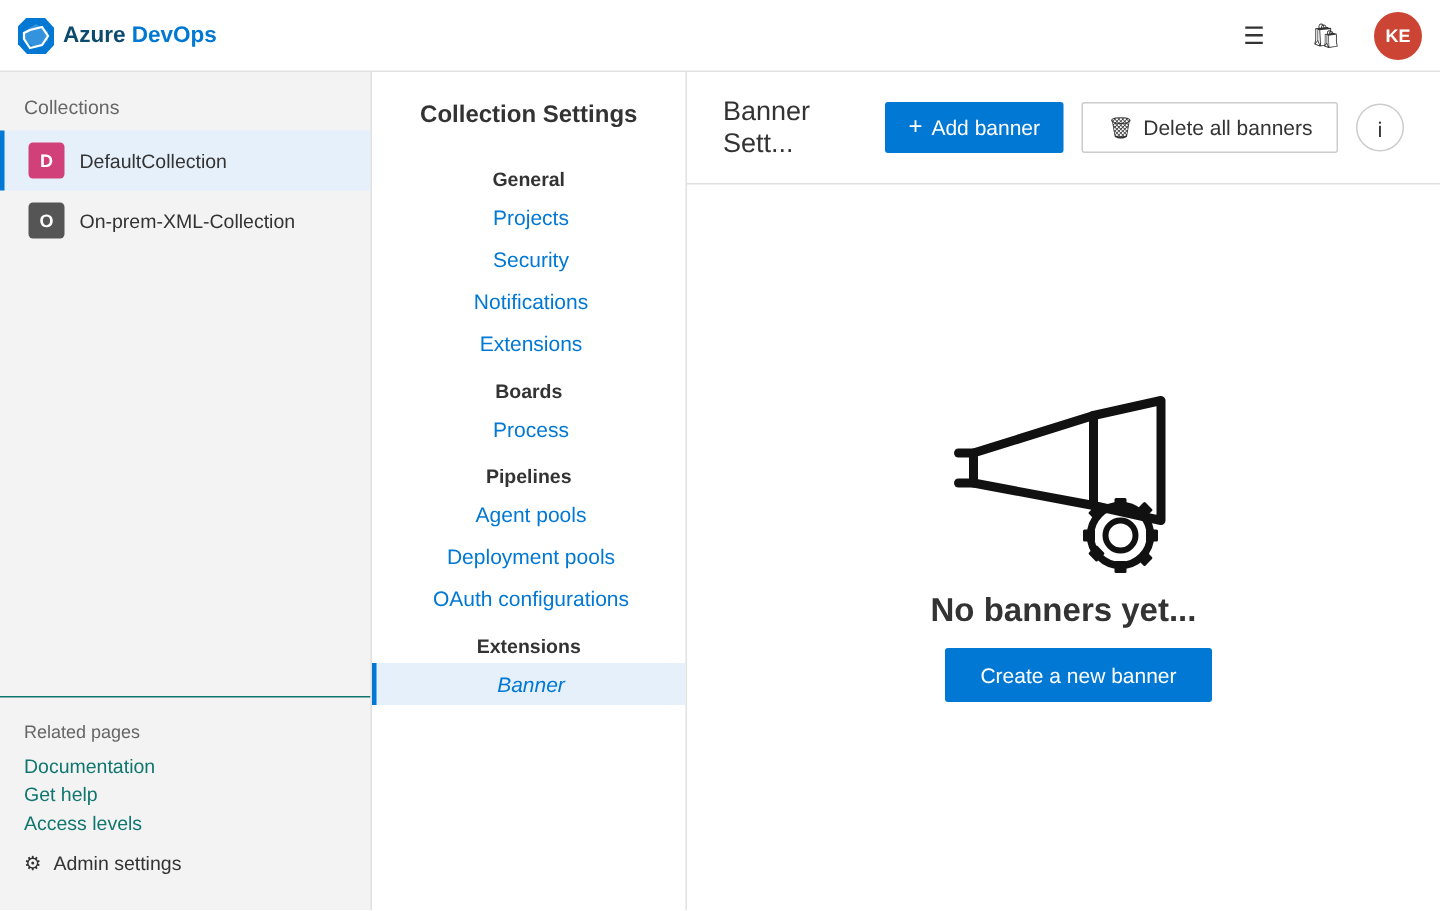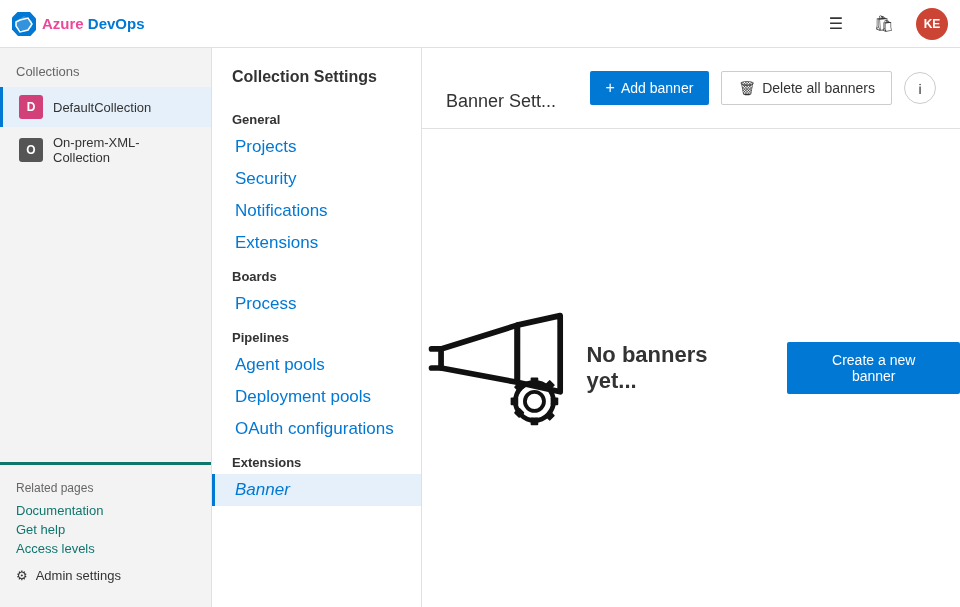--- a/index.html
+++ b/index.html
@@ -7,119 +7,119 @@
 
     
     .top-nav {
       display: flex; align-items: center; height: 48px;
       background: #fff; border-bottom: 1px solid #e0e0e0;
       padding: 0 12px; gap: 8px; flex-shrink: 0;
     }
     .top-nav-logo { display: flex; align-items: center; gap: 6px; }
     .logo-icon { width: 24px; height: 24px; }
     .logo-text { font-size: 15px; color: #333; }
-    .logo-text span { color: #ec4899; font-weight: 600; }
+    .logo-text span { color: #0c4a6e; font-weight: 600; }
     .top-nav-spacer { flex: 1; }
     .top-nav-icons { display: flex; align-items: center; gap: 16px; }
     .nav-icon-btn {
       background: none; border: none; cursor: pointer;
       color: #333; font-size: 16px; display: flex; align-items: center; justify-content: center;
       width: 32px; height: 32px; border-radius: 2px;
     }
     .avatar-btn {
       width: 32px; height: 32px; border-radius: 50%;
       background: #c43; color: #fff; font-size: 12px; font-weight: 600;
       display: flex; align-items: center; justify-content: center;
       border: none; cursor: pointer;
     }
 
     
     .main-layout { display: flex; flex: 1; overflow: hidden; }
 
     
     .sidebar-collections {
-      width: 212px; background: #f3f3f3; border-right: 1px solid #e0e0e0;
+      width: 248px; background: #f3f3f3; border-right: 1px solid #e0e0e0;
       display: flex; flex-direction: column; overflow: hidden; flex-shrink: 0;
     }
     .sidebar-section-title {
       font-size: 13px; color: #666; padding: 16px 16px 8px; font-weight: 400;
     }
     .collection-item {
       display: flex; align-items: center; gap: 10px;
       padding: 8px 16px; cursor: pointer; border-left: 3px solid transparent;
     }
     .collection-item.active { border-left-color: #0078d4; background: #e5f0fb; }
     .collection-avatar {
       width: 24px; height: 24px; border-radius: 3px;
       display: flex; align-items: center; justify-content: center;
       font-size: 12px; font-weight: 700; color: #fff; flex-shrink: 0;
     }
     .collection-name { font-size: 13px; color: #333; }
-    .sidebar-bottom { margin-top: auto; padding: 16px; border-top: 3px solid #0f766e; }
+    .sidebar-bottom { margin-top: auto; padding: 16px; border-top: 1px solid #0f766e; }
     .sidebar-bottom-section { font-size: 12px; color: #666; margin-bottom: 8px; }
     .sidebar-link { display: block; font-size: 13px; color: #0f766e; margin: 4px 0; cursor: pointer; text-decoration: none; }
     .admin-settings {
       display: flex; align-items: center; gap: 8px;
       padding: 8px 0; font-size: 13px; color: #333; cursor: pointer;
     }
 
     
     .sidebar-settings {
       width: 210px; background: #fff; border-right: 1px solid #e0e0e0;
-      overflow-y: auto; flex-shrink: 0; padding-top: 8px;
+      overflow-y: auto; flex-shrink: 0; padding-top: 8px; text-align: center;
     }
     .settings-title {
       font-size: 16px; font-weight: 600; color: #333;
       padding: 12px 20px 16px;
     }
     .settings-group-title {
       font-size: 13px; font-weight: 600; color: #333;
       padding: 10px 20px 4px;
     }
     .settings-nav-item {
-      display: block; padding: 6px 20px; font-size: 17px;
+      display: block; padding: 6px 20px; font-size: 14px;
       color: #0078d4; cursor: pointer; text-decoration: none;
       border-left: 3px solid transparent;
     }
     .settings-nav-item.active {
       background: #e5f0fb; border-left-color: #0078d4; color: #0078d4; font-style: italic;
     }
 
     
     .content-area {
       flex: 1; display: flex; flex-direction: column; overflow: hidden; background: #fff;
     }
     .content-header {
       display: flex; align-items: center; gap: 12px;
       padding: 16px 24px; border-bottom: 1px solid #e0e0e0; flex-shrink: 0;
     }
     .content-title {
-      font-size: 18px; font-weight: 400; color: #333; flex: 1; margin-top: 27px;
+      font-size: 18px; font-weight: 400; color: #333; flex: 1;
     }
     .btn-primary {
       display: flex; align-items: center; gap: 6px;
       background: #0078d4; color: #fff; border: none;
       padding: 8px 16px; font-size: 14px; cursor: pointer; border-radius: 2px;
     }
     .btn-secondary {
       display: flex; align-items: center; gap: 6px;
       background: #fff; color: #333; border: 1px solid #ccc;
       padding: 8px 16px; font-size: 14px; cursor: pointer; border-radius: 2px;
     }
     .info-btn {
       width: 32px; height: 32px; border-radius: 50%;
       border: 1px solid #ccc; background: #fff;
       display: flex; align-items: center; justify-content: center;
       font-size: 14px; cursor: pointer; color: #333;
     }
 
     
     .empty-state {
-      flex: 1; display: flex; flex-direction: row;
-      align-items: center; justify-content: flex-start; gap: 12px;
+      flex: 1; display: flex; flex-direction: column;
+      align-items: center; justify-content: center; gap: 12px;
     }
     .empty-state-icon {
       width: 160px; height: 120px;
     }
     .empty-state-text {
       font-size: 22px; font-weight: 700; color: #333;
     }
     .btn-create-banner {
       background: #0078d4; color: #fff; border: none;
       padding: 10px 24px; font-size: 14px; cursor: pointer; border-radius: 2px; margin-left: 20px;

